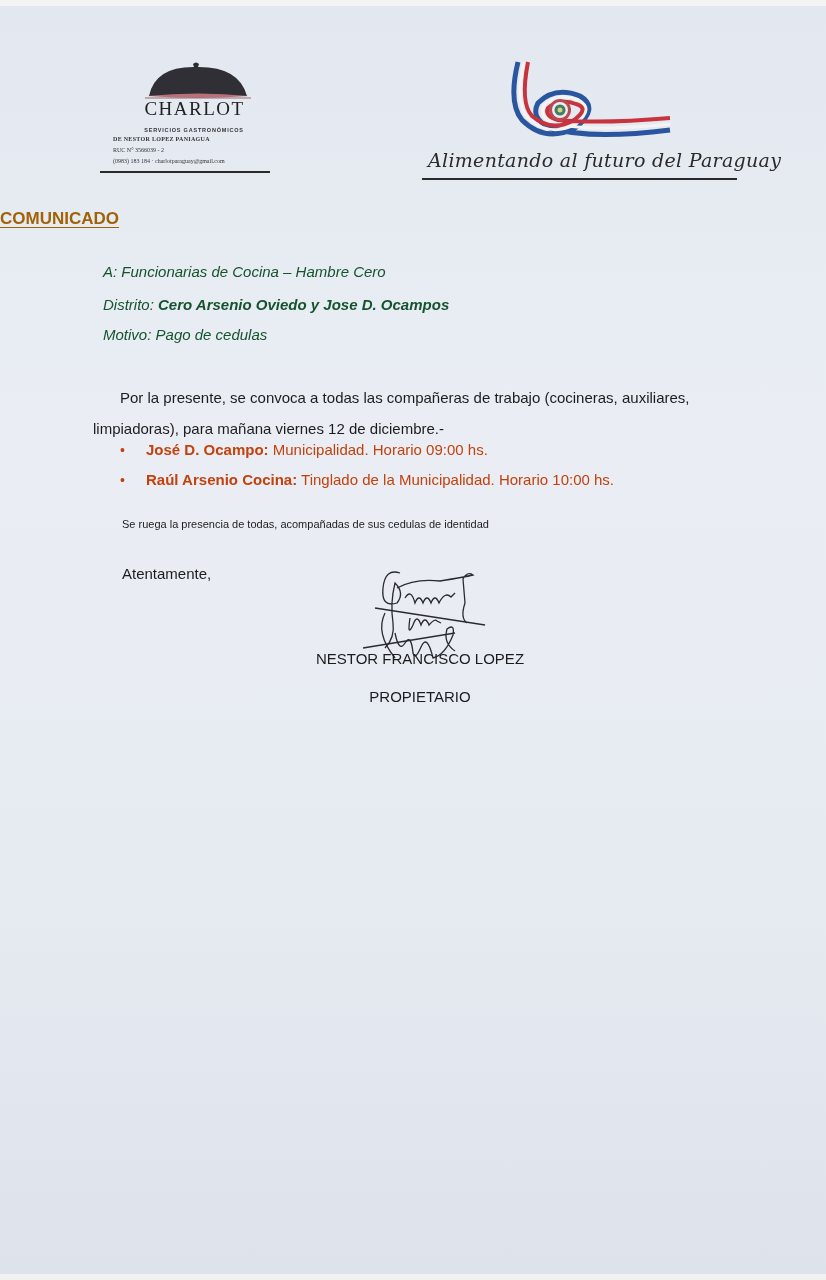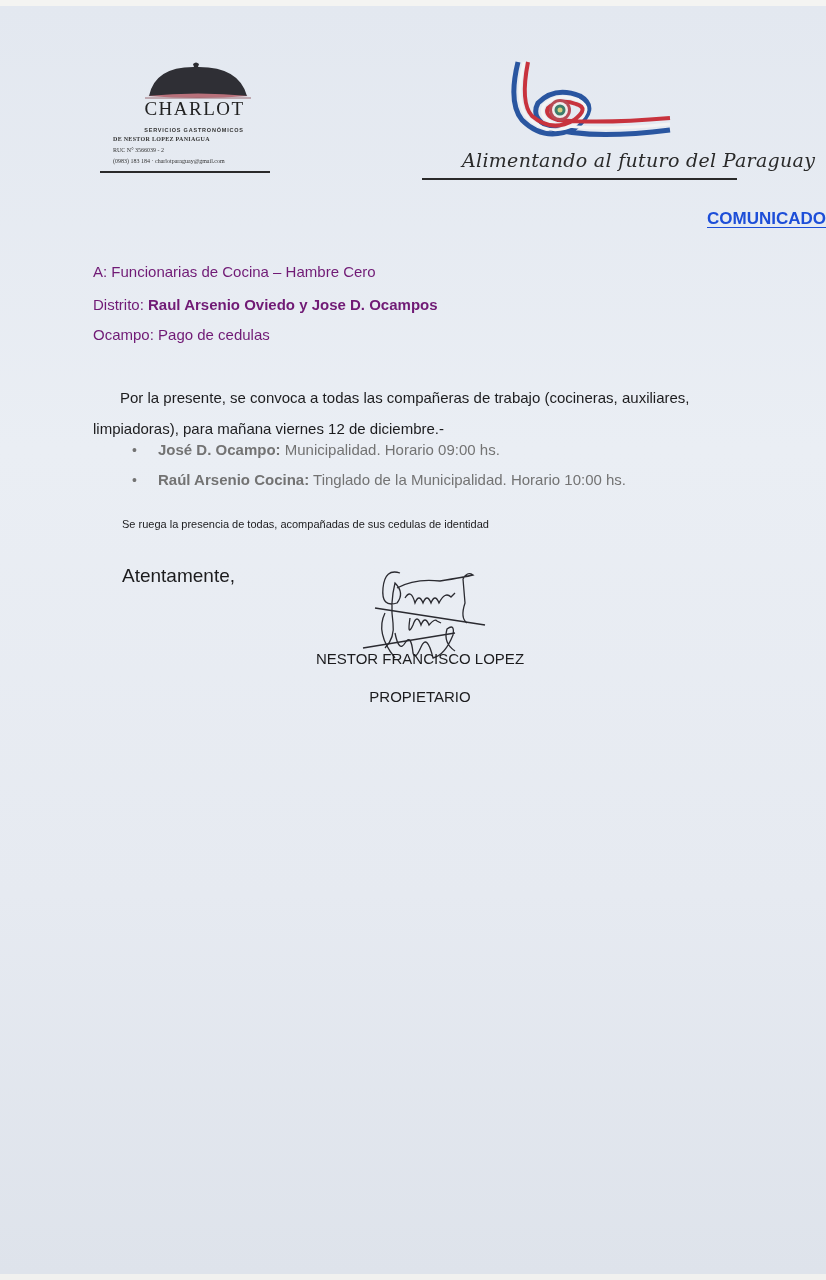--- a/index.html
+++ b/index.html
@@ -37,43 +37,42 @@
   .l3 { top:100px; }
   .rule-left { position:absolute; left:100px; top:165px; width:170px; height:2px; background:#2a2a2a; }
 
   
   .logo-right { position:absolute; left:420px; top:50px; width:330px; height:130px; }
   .ribbon { position:absolute; left:80px; top:2px; width:180px; height:92px; }
   .slogan {
     position:absolute; left:8px; top:93px; white-space:nowrap;
     font-family:"DejaVu Serif", serif; font-style:italic; font-size:19px; color:#2a2a2a;
     letter-spacing:0.3px;
-    margin-left:34px;
   }
   .rule-right { position:absolute; left:422px; top:172px; width:315px; height:2px; background:#2a2a2a; }
 
   
   .title {
-    position:absolute; left:0; width:826px; top:209px; text-align:right;
+    position:absolute; left:0; width:826px; top:209px; text-align:left;
     font-weight:bold; font-size:17px; text-decoration:underline; text-underline-offset:3px;
-    color:#1d4ed8;
+    color:#a16207;
   }
-  .field { position:absolute; left:93px; font-size:15px; color:#701a75; white-space:nowrap; }
+  .field { position:absolute; left:103px; font-size:15px; color:#14532d; white-space:nowrap;font-style:italic; }
   .f1 { top:263px; } .f2 { top:296px; } .f3 { top:326px; }
   .b { font-weight:bold; }
 
   .para { position:absolute; left:93px; width:680px; font-size:15px; line-height:31px; top:382px; color:#1c1c1e; }
   .para .indent { display:inline-block; width:27px; }
 
-  .bullet { position:absolute; left:132px; font-size:15px; white-space:nowrap; color:#737373; }
+  .bullet { position:absolute; left:120px; font-size:15px; white-space:nowrap; color:#c2410c; }
   .bullet .dot { display:inline-block; width:26px; font-size:14px; }
   .bl1 { top:441px; } .bl2 { top:471px; }
 
   .note { position:absolute; left:122px; top:518px; font-size:11px; white-space:nowrap; }
-  .closing { position:absolute; left:122px; top:565px; font-size:19px; }
+  .closing { position:absolute; left:122px; top:565px; font-size:15px; }
 
   .signature { position:absolute; left:355px; top:563px; width:135px; height:105px; }
   .signer { position:absolute; left:0; width:840px; top:650px; text-align:center; font-size:15px; }
   .role { position:absolute; left:0; width:840px; top:688px; text-align:center; font-size:15px; }
 </style>
 </head>
 <body>
 
 <div class="top-strip"></div>
 <div class="page">
@@ -110,24 +109,24 @@
 </div>
 
 <div class="title">COMUNICADO</div>
 
 <div class="field f1">
   <span>A:</span>
   <span>Funcionarias de Cocina – Hambre Cero</span>
 </div>
 <div class="field f2">
   <span>Distrito:</span>
-  <span class="b">Raul Arsenio Oviedo y Jose D. Ocampos</span>
+  <span class="b">Cero Arsenio Oviedo y Jose D. Ocampos</span>
 </div>
 <div class="field f3">
-  <span>Ocampo:</span>
+  <span>Motivo:</span>
   <span>Pago de cedulas</span>
 </div>
 
 <div class="para"><span class="indent"></span><span>Por la presente, se convoca a todas las compañeras de trabajo (cocineras, auxiliares, limpiadoras), para  mañana viernes 12 de diciembre.-</span></div>
 
 <div class="bullet bl1">
   <span class="dot">•</span><span class="b">José D. Ocampo:</span>
   <span>Municipalidad. Horario 09:00 hs.</span>
 </div>
 <div class="bullet bl2">

